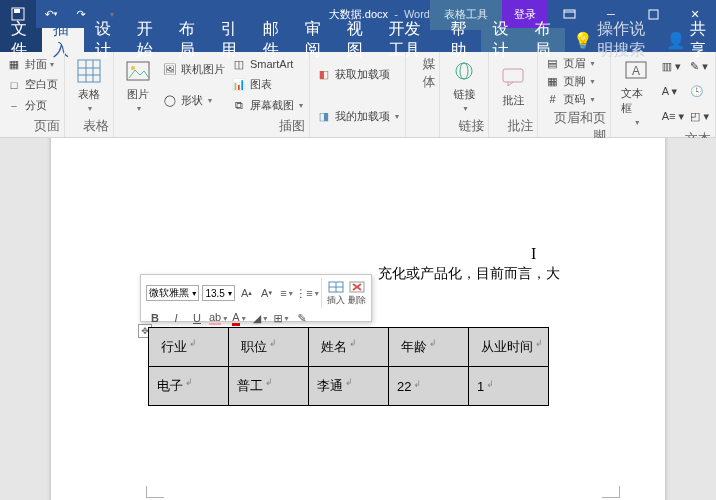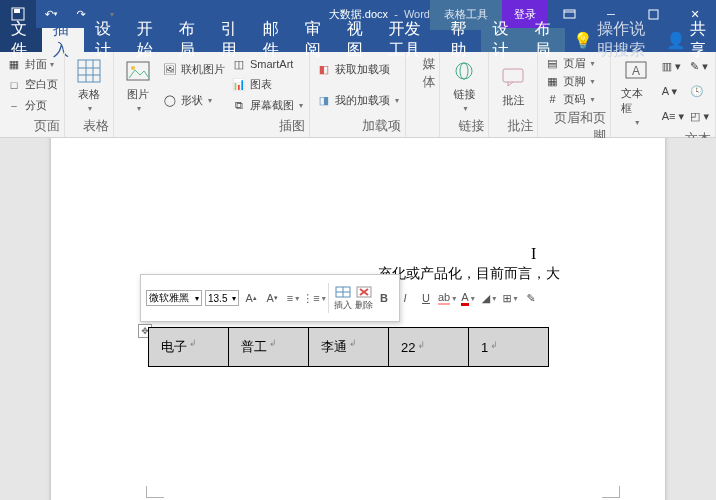--- a/index.html
+++ b/index.html
@@ -31,21 +31,21 @@
 .dim{color:#bbb}
 .canvas{position:relative;height:362px;background:#e6e6e6;overflow:hidden}
 .page{position:absolute;left:51px;width:614px;background:#fff;box-shadow:0 1px 4px rgba(0,0,0,.25)}
 .p1{top:-240px;height:620px}
 .doc-text{position:absolute;left:378px;top:127px;font-size:14px;color:#000}
 .tbl{position:absolute;left:148px;top:189px;border-collapse:collapse;background:#d5d5d5}
 .tbl td{border:1px solid #000;padding:10px 8px;font-size:13px;width:80px;height:30px;position:relative}
 .tbl tr:first-child td{text-align:left;padding-left:12px}
 .cell-mark::after{content:"↲";font-size:9px;color:#888;position:absolute;margin-left:2px}
 .move-h{position:absolute;left:138px;top:186px;width:14px;height:14px;border:1px solid #999;background:#fff;display:flex;align-items:center;justify-content:center;font-size:9px;color:#666}
-.mini{position:absolute;left:140px;top:136px;width:260px;height:48px;background:#fff;border:1px solid #c8c8c8;box-shadow:1px 2px 5px rgba(0,0,0,.2);padding:3px 5px;display:flex;gap:2px}
+.mini{position:absolute;left:140px;top:136px;width:232px;height:48px;background:#fff;border:1px solid #c8c8c8;box-shadow:1px 2px 5px rgba(0,0,0,.2);padding:3px 5px;display:flex;flex-direction:column;gap:2px}
 .mini-row{display:flex;align-items:center;gap:3px}
 .mini .sel{border:1px solid #ababab;background:#fff;font-size:10px;padding:0 2px;height:16px;display:flex;align-items:center}
 .mini .mbtn{width:18px;height:16px;display:flex;align-items:center;justify-content:center;color:#555;font-size:11px}
 .mini .vline{width:1px;height:30px;background:#ddd;margin:0 2px}
 .mini-block{display:flex;flex-direction:column;align-items:center;font-size:9px;color:#555;gap:0}
 .cursor{position:absolute;left:531px;top:107px;font-size:16px;color:#000;font-family:serif}
 .margin-mark{position:absolute;width:18px;height:12px;border:1px solid #b0b0b0;border-width:0 0 1px 1px}
 .mm1{left:146px;top:348px}
 .mm2{left:602px;top:348px;border-width:0 1px 1px 0}
 svg{display:block}
@@ -188,21 +188,20 @@
       <div class="sm-row">
             <span class="ico" style="color:#d9534f">◧</span>
             <span>获取加载项</span>
           </div>
       <div class="sm-row drop">
             <span class="ico" style="color:#5b8fb9">◨</span>
             <span>我的加载项</span>
           </div>
     </div>
       </div>
-    <div class="rgroup-label">加载项</div>
   </div>
   <div class="rgroup">
     <div class="rgroup-label">媒体</div>
   </div>
   <div class="rgroup">
     <div class="rgroup-body">
         <div class="big-btn drop">
           <span class="ico">
             <svg width="26" height="22">
               <circle cx="13" cy="11" r="8" fill="none" stroke="#4a8"></circle>
@@ -327,20 +326,27 @@
         </div>
       <div class="mbtn drop">◢</div>
       <div class="mbtn drop">⊞</div>
       <div class="mbtn">✎</div>
     </div>
   </div>
 
   <div class="move-h">✥</div>
   <table class="tbl">
     <tbody>
+        <tr>
+      <td class="cell-mark">行业</td>
+      <td class="cell-mark">职位</td>
+      <td class="cell-mark">姓名</td>
+      <td class="cell-mark">年龄</td>
+      <td class="cell-mark">从业时间</td>
+    </tr>
     <tr>
       <td class="cell-mark">电子</td>
       <td class="cell-mark">普工</td>
       <td class="cell-mark">李通</td>
       <td class="cell-mark">22</td>
       <td class="cell-mark">1</td>
     </tr>
   </tbody>
     </table>
 

